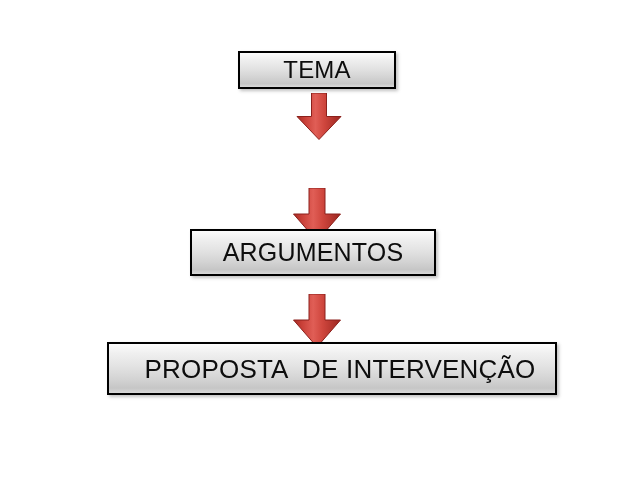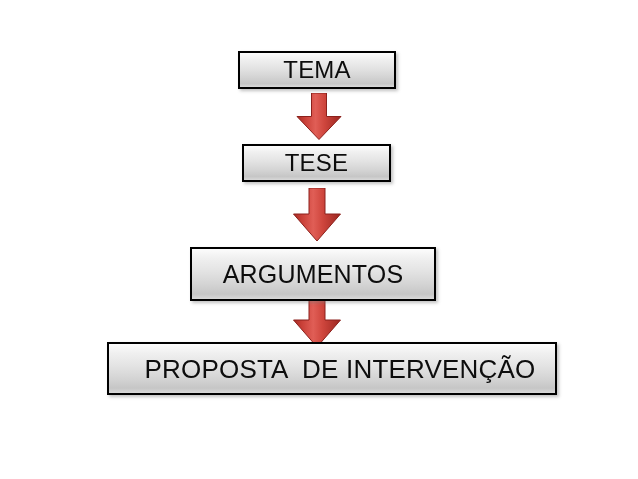--- a/index.html
+++ b/index.html
@@ -49,21 +49,21 @@
     line-height: 1;
   }
 
   
   #node-tema        { left: 238px; top: 51px;  width: 158px; height: 38px; }
   #node-tema .node-label        { font-size: 24px; }
 
   #node-tese        { left: 242px; top: 144px; width: 149px; height: 38px; }
   #node-tese .node-label        { font-size: 24px; }
 
-  #node-argumentos  { left: 190px; top: 247px; width: 246px; height: 54px; }
+  #node-argumentos  { left: 190px; top: 229px; width: 246px; height: 47px; }
   #node-argumentos .node-label  { font-size: 25px; }
 
   #node-proposta    { left: 107px; top: 342px; width: 450px; height: 53px; padding-left: 16px; }
   #node-proposta .node-label    { font-size: 26px; }
 
   
   .arrow {
     position: absolute;
     z-index: 2;
   }
@@ -88,23 +88,20 @@
           <stop offset="18%" stop-color="#c94038"></stop>
           <stop offset="42%" stop-color="#e05e56"></stop>
           <stop offset="62%" stop-color="#cf463d"></stop>
           <stop offset="100%" stop-color="#9b2620"></stop>
         </linearGradient>
       </defs>
       <path d="M15.5 0 L30.5 0 L30.5 23.5 L45 23.5 L23 46.5 L1 23.5 L15.5 23.5 Z" fill="url(#gradA1)" stroke="#8c211c" stroke-width="1"></path>
     </svg>
   </div>
 
-  <div class="node" id="node-tese">
-    <span class="node-label">TESE</span>
-  </div>
 
   <div class="arrow" id="arrow-2">
     <svg viewBox="0 0 50 54" width="50" height="54" xmlns="http://www.w3.org/2000/svg">
       <defs>
         <linearGradient id="gradA2" x1="0" y1="0" x2="1" y2="0">
           <stop offset="0%" stop-color="#a62b23"></stop>
           <stop offset="18%" stop-color="#c94038"></stop>
           <stop offset="42%" stop-color="#e05e56"></stop>
           <stop offset="62%" stop-color="#cf463d"></stop>
           <stop offset="100%" stop-color="#9b2620"></stop>

